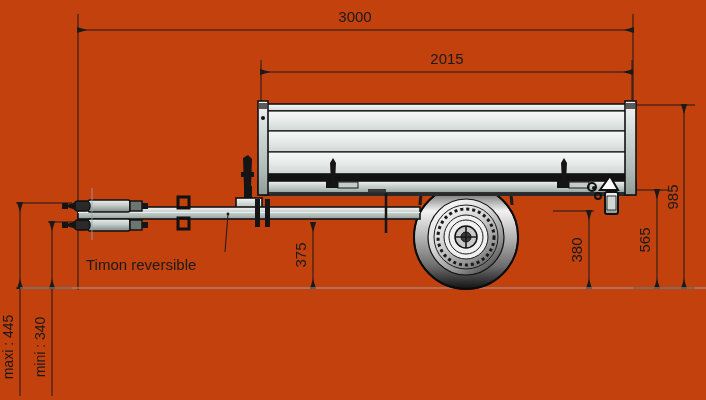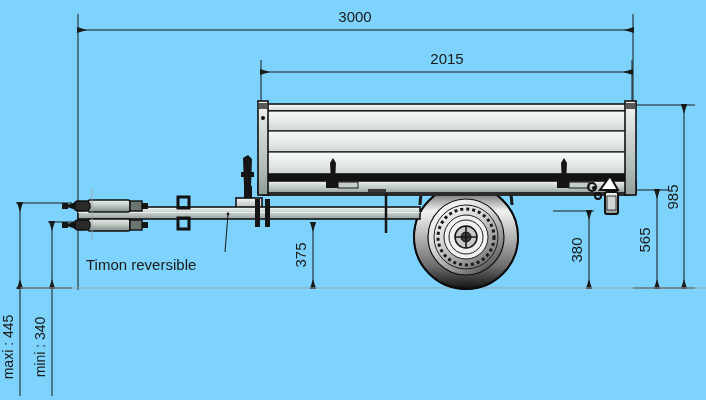--- a/index.html
+++ b/index.html
@@ -1,19 +1,19 @@
 <!DOCTYPE html>
 <html><head>
 <meta charset="utf-8">
 <style>
   html,body{margin:0;padding:0;background:#ffffff;}
   #stage{
     position:relative;
     width:706px;height:400px;
-    background:#7dd3fc;
+    background:#c2410c;
     font-family:"Liberation Sans", sans-serif;
     overflow:hidden;
   }
   #stage svg{position:absolute;left:0;top:0;}
   .dimtext{
     font-family:"Liberation Sans", sans-serif;
     font-size:15px;
     fill:#1a1a1a;
   }
   .dimtext.small{font-size:14px;}

